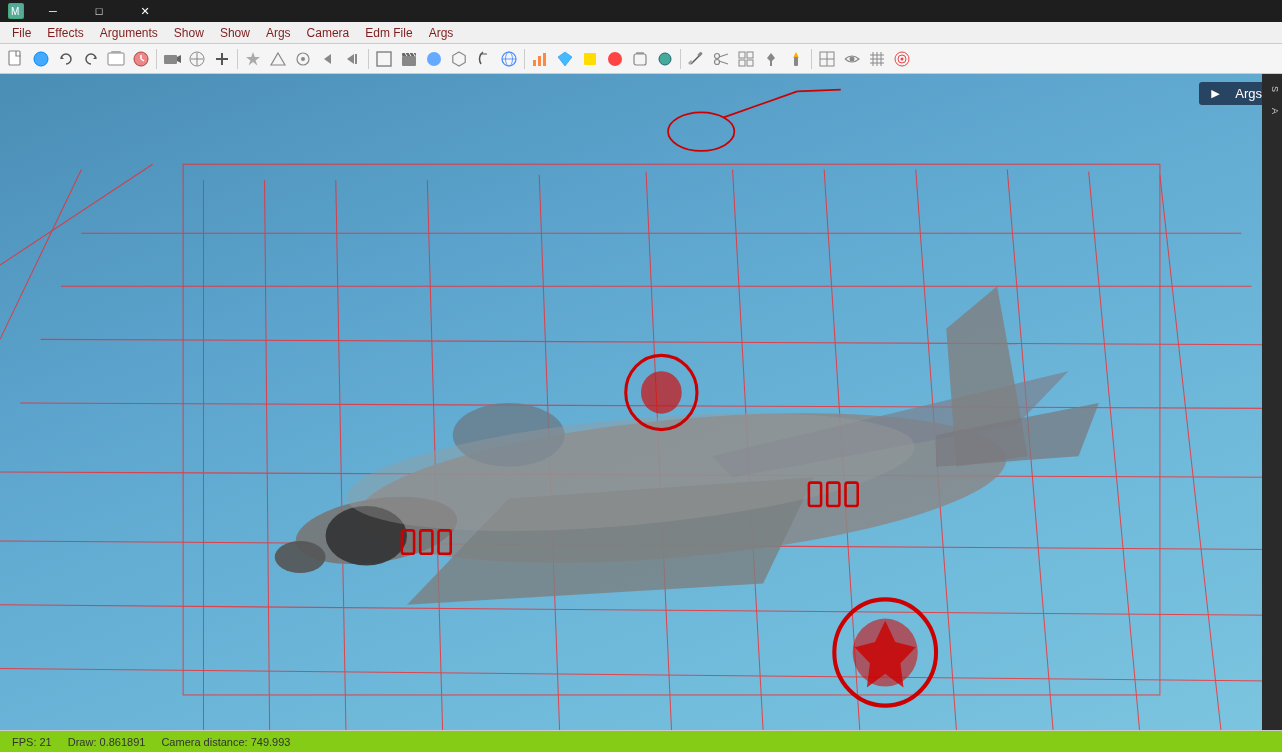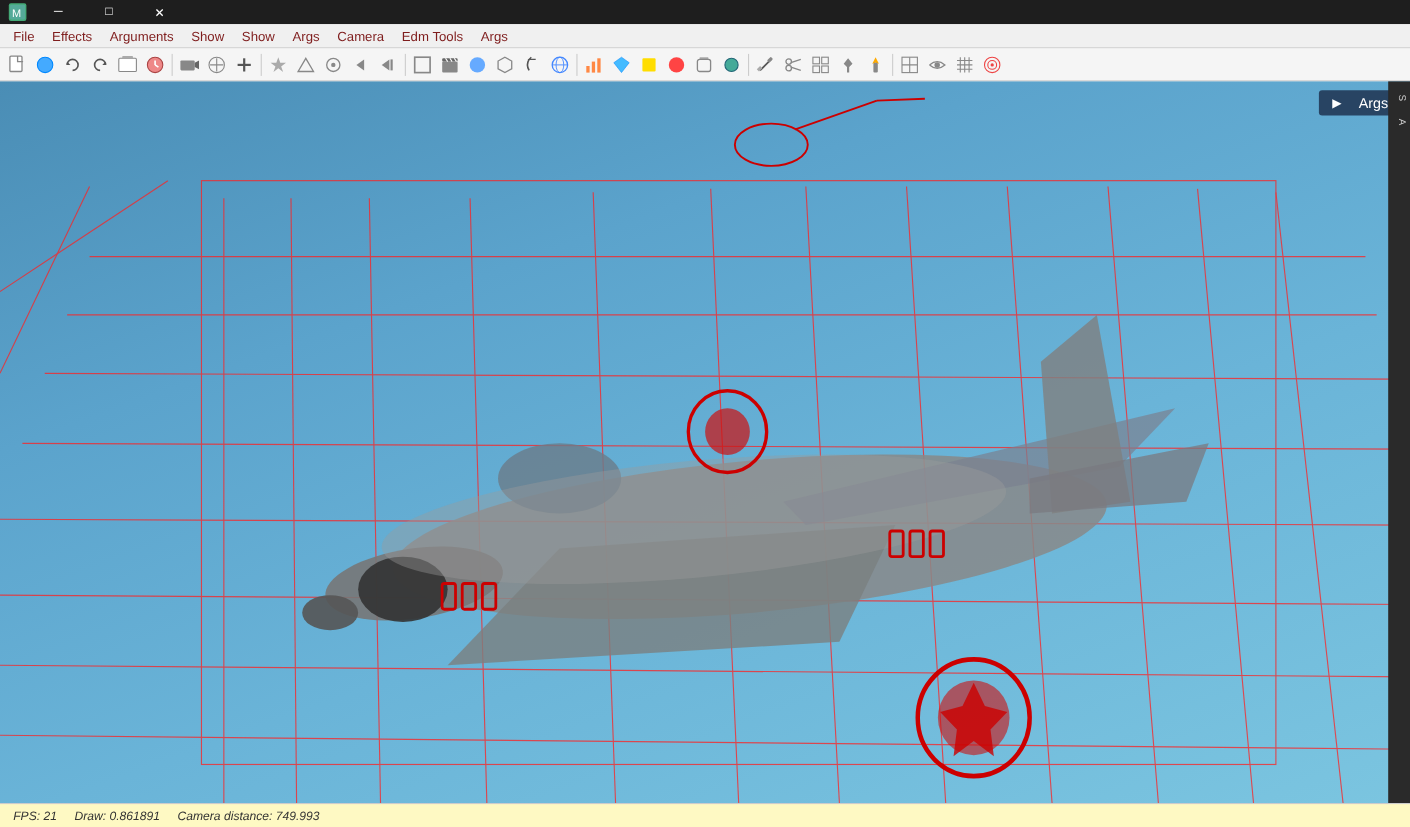--- a/index.html
+++ b/index.html
@@ -103,29 +103,28 @@
       font-size: 13px;
       display: flex;
       align-items: center;
       gap: 6px;
     }
 
     
     #statusbar {
       width: 100%;
       height: 22px;
-      background: #fef9c3;
+      background: #84cc16;
       border-top: 1px solid #ccc;
       display: flex;
       align-items: center;
       padding: 0 12px;
       font-size: 11px;
       color: #333;
       gap: 16px;
-      font-style: italic;
     }
 
     
     #annotation-svg {
       position: absolute;
       top: 0; left: 0; width: 100%; height: 100%;
       pointer-events: none;
       z-index: 10;
     }
 
@@ -168,21 +167,21 @@
 </div>
 
 <div id="menubar">
   <div class="menu-item">File</div>
   <div class="menu-item">Effects</div>
   <div class="menu-item">Arguments</div>
   <div class="menu-item">Show</div>
   <div class="menu-item">Show</div>
   <div class="menu-item">Args</div>
   <div class="menu-item">Camera</div>
-  <div class="menu-item">Edm Tools</div>
+  <div class="menu-item">Edm File</div>
   <div class="menu-item">Args</div>
 </div>
 
 <div id="toolbar">
 
   <div class="tb-btn" title="New">
     <svg width="18" height="18" viewBox="0 0 18 18">
         <rect x="2" y="1" width="11" height="14" rx="1" fill="#fff" stroke="#888" stroke-width="1.2"></rect>
         <polyline points="9,1 9,6 14,6" fill="none" stroke="#888" stroke-width="1.2"></polyline>
       </svg>

